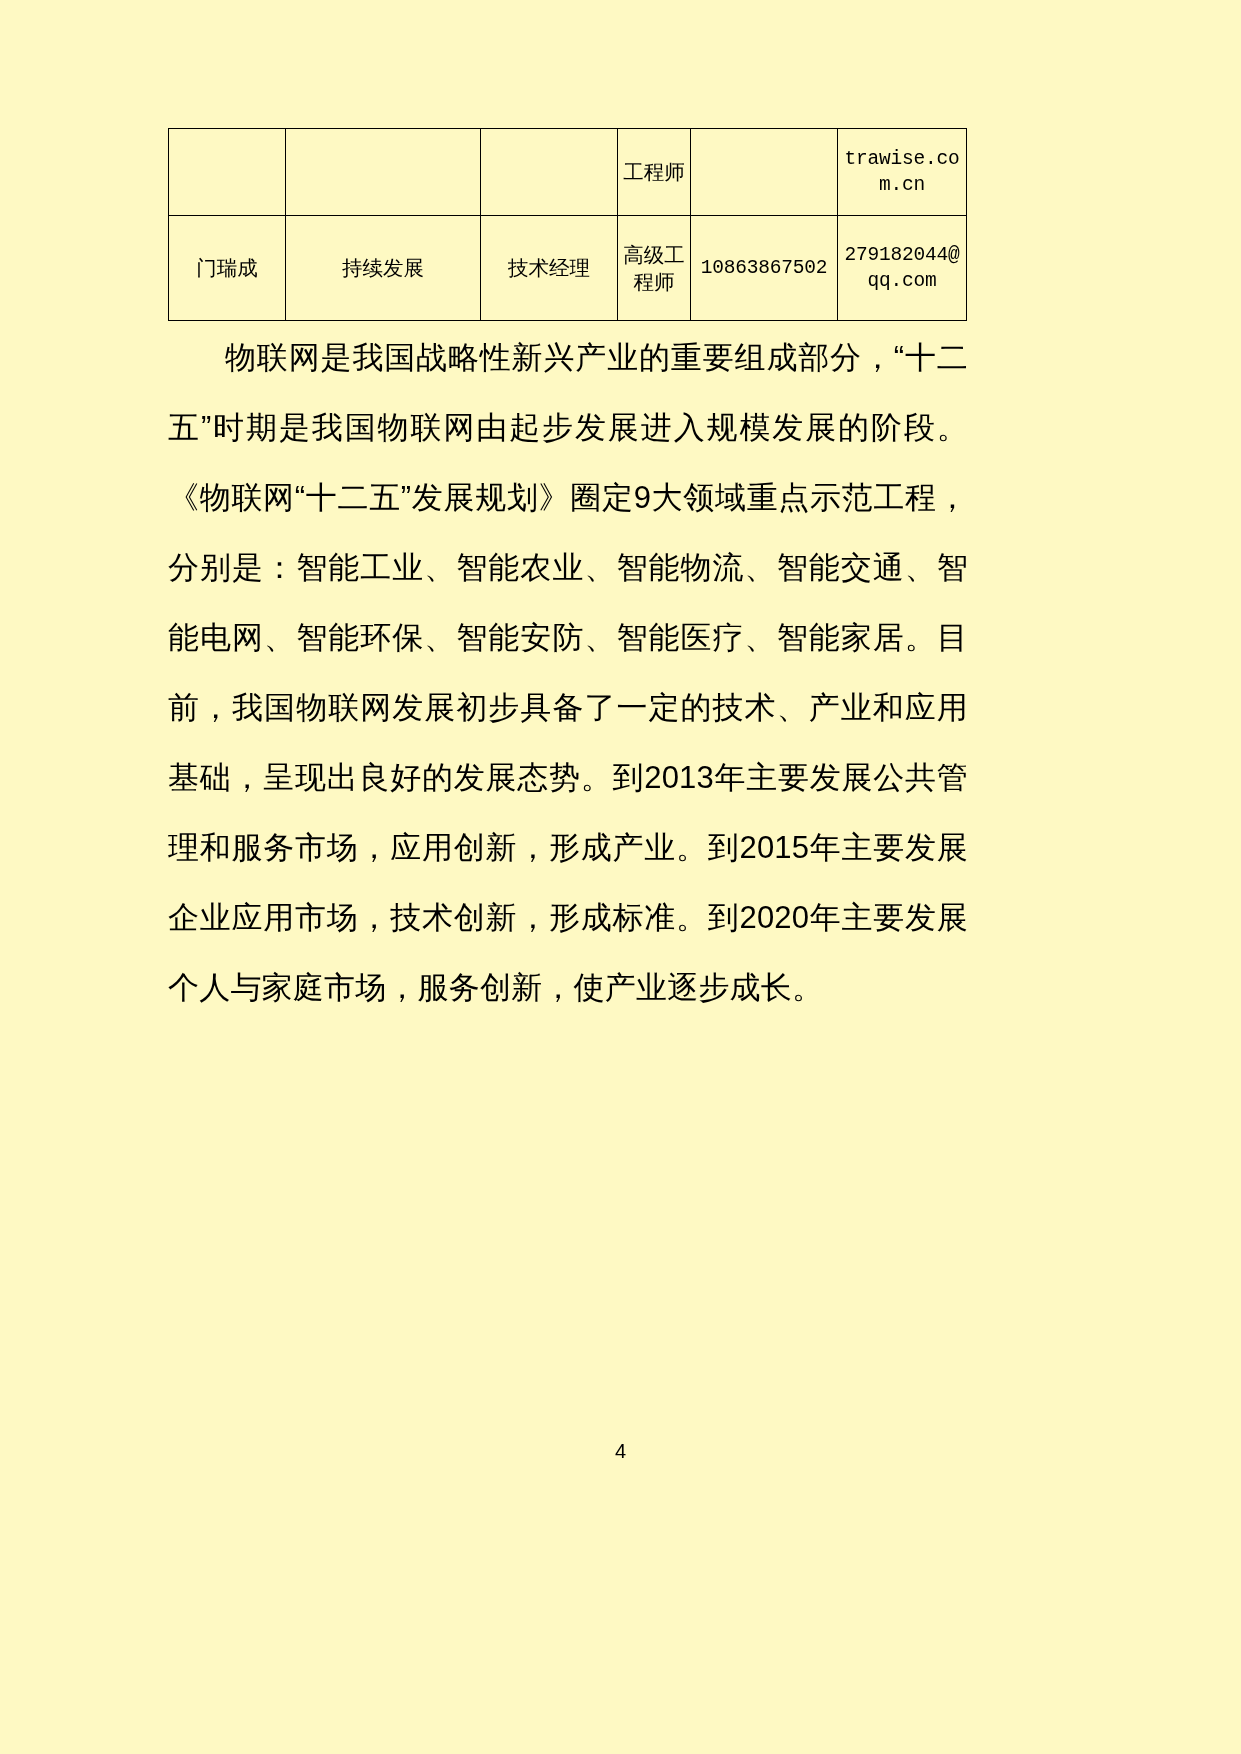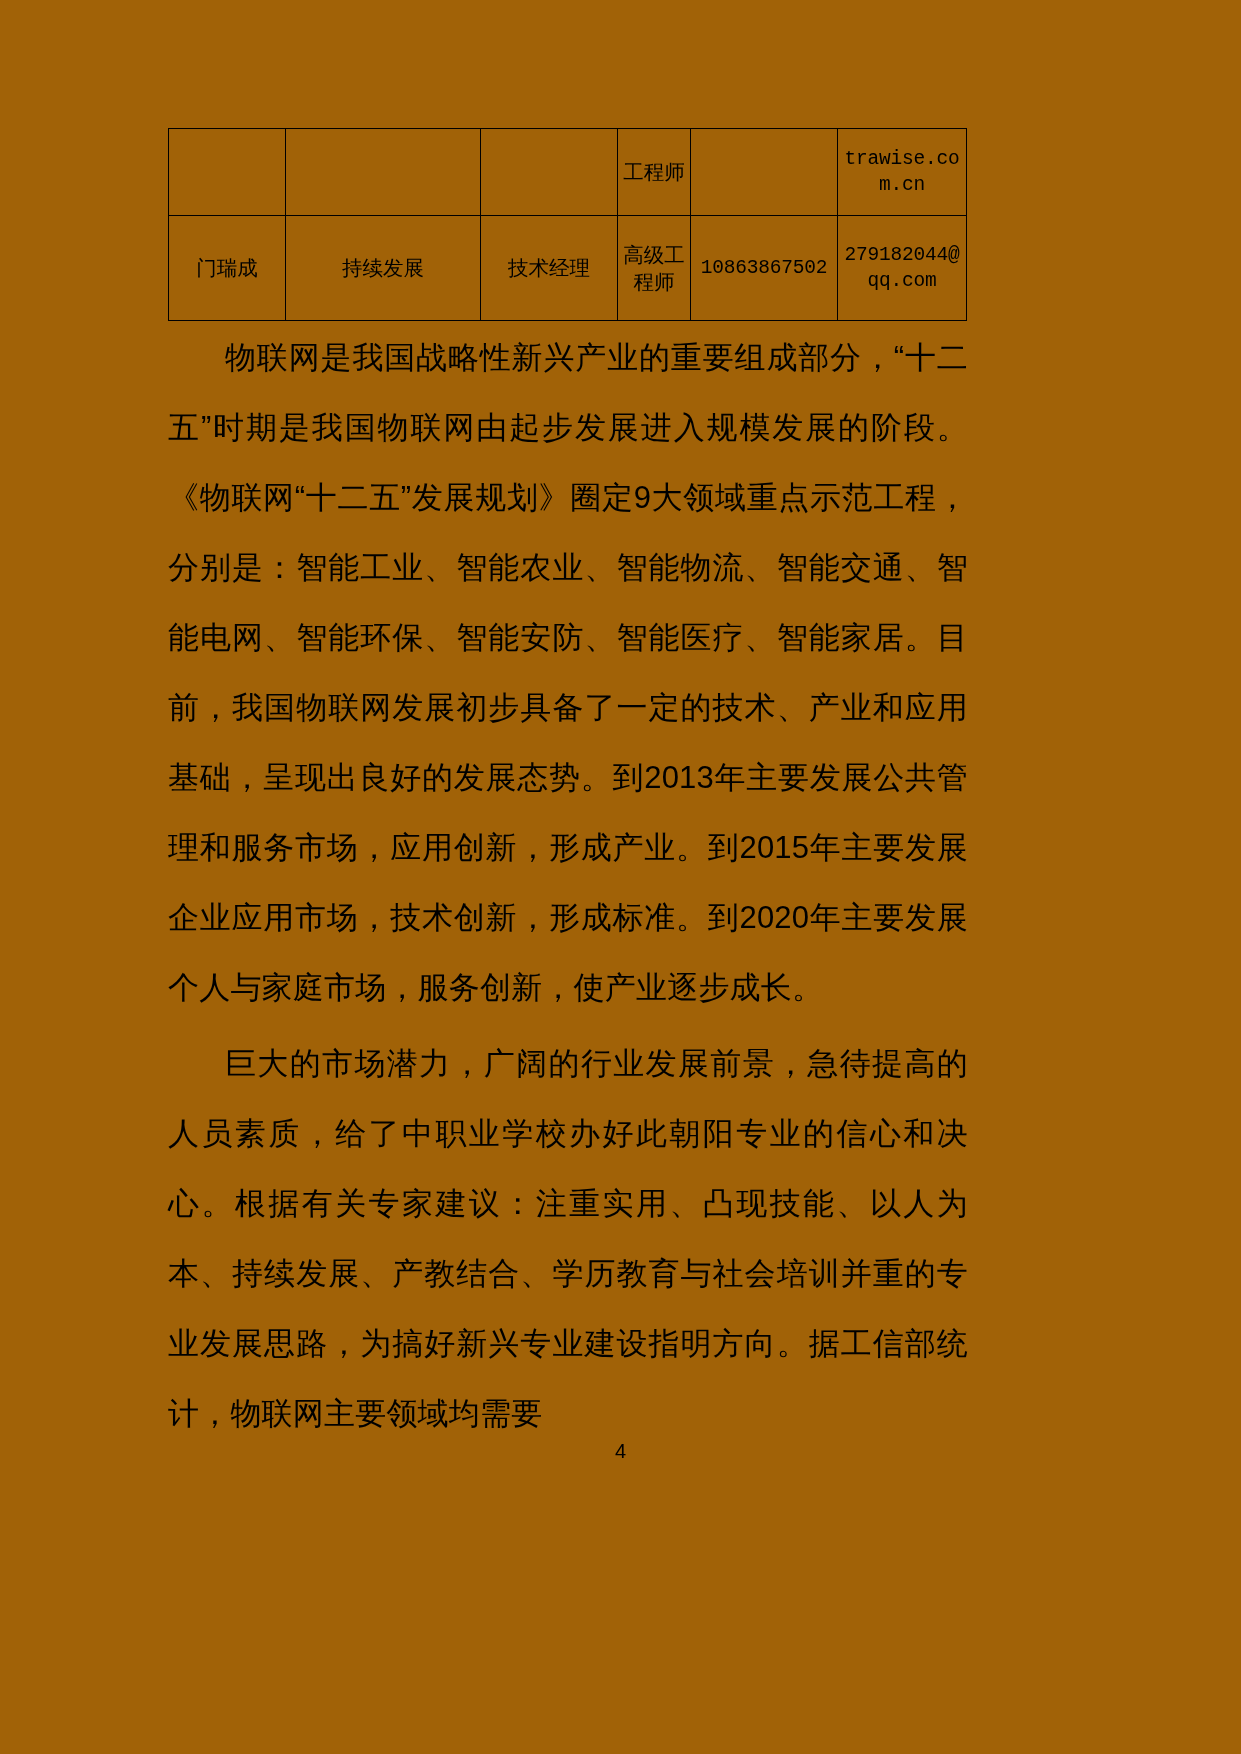--- a/index.html
+++ b/index.html
@@ -14,21 +14,21 @@
     font-family: "Liberation Sans", "DejaVu Sans", sans-serif;
     color: #000000;
     overflow: hidden;
   }
 
   .page {
     position: absolute;
     top: 0; left: 0;
     width: 1241px;
     height: 1754px;
-    background: #a16207;
+    background: #fef9c3;
   }
 
   .content {
     position: absolute;
     left: 168px;
     top: 128px;
     width: 800px;
   }
 
   
@@ -120,19 +120,18 @@
           <td class="col-rank">高级工程师</td>
           <td class="col-phone mono">10863867502</td>
           <td class="col-mail mono">279182044@qq.com</td>
         </tr>
       </tbody>
     </table>
 
 
     <p class="body-par tight">物联网是我国战略性新兴产业的重要组成部分，“十二五”时期是我国物联网由起步发展进入规模发展的阶段。《物联网“十二五”发展规划》圈定9大领域重点示范工程，分别是：智能工业、智能农业、智能物流、智能交通、智能电网、智能环保、智能安防、智能医疗、智能家居。目前，我国物联网发展初步具备了一定的技术、产业和应用基础，呈现出良好的发展态势。到2013年主要发展公共管理和服务市场，应用创新，形成产业。到2015年主要发展企业应用市场，技术创新，形成标准。到2020年主要发展个人与家庭市场，服务创新，使产业逐步成长。</p>
 
-    <p class="body-par">巨大的市场潜力，广阔的行业发展前景，急待提高的人员素质，给了中职业学校办好此朝阳专业的信心和决心。根据有关专家建议：注重实用、凸现技能、以人为本、持续发展、产教结合、学历教育与社会培训并重的专业发展思路，为搞好新兴专业建设指明方向。据工信部统计，物联网主要领域均需要</p>
 
   </div>
 
   <div class="page-number">4</div>
 
 </div>
 
 </body></html>

